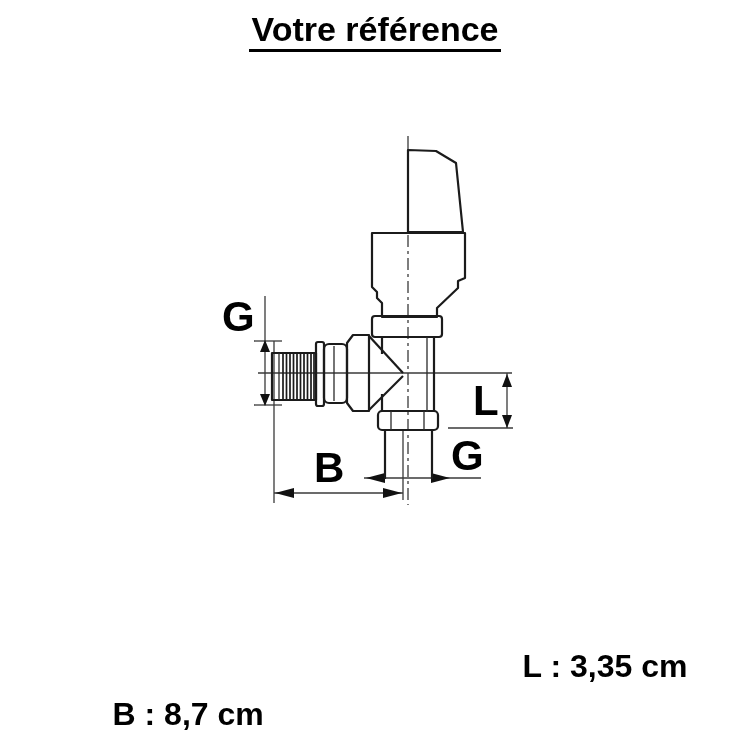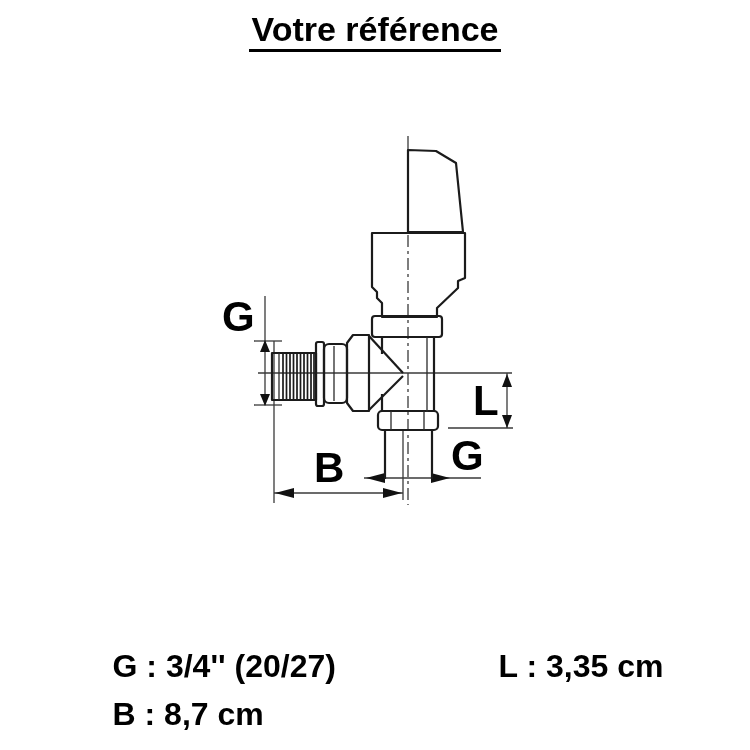--- a/index.html
+++ b/index.html
@@ -47,21 +47,21 @@
   .dim-label.b-dim    { left: 314px; top: 447px; }
   .spec {
     position: absolute;
     font-size: 32px;
     font-weight: bold;
     line-height: 1.15;
     white-space: pre;
   }
   .spec.spec-g { left: 77px; top: 611px; }
   .spec.spec-b { left: 77px; top: 659px; }
-  .spec.spec-l { left: 463px; top: 611px; }
+  .spec.spec-l { left: 487px; top: 611px; }
 </style>
 </head>
 <body>
 
 <div class="page">
 
   <div class="title-wrap">
     <span class="title">Votre référence</span>
   </div>
 
@@ -148,23 +148,20 @@
     <g stroke="#1b1b1b" stroke-width="1.7" fill="none">
       <path d="M283 354 V399 M286.5 354 V399 M290 354 V399 M293.5 354 V399 M297 354 V399 M300.5 354 V399 M304 354 V399 M307.5 354 V399 M311 354 V399 M314 354 V399"></path>
     </g>
   </svg>
 
   <div class="dim-label g-inlet">G</div>
   <div class="dim-label l-dim">L</div>
   <div class="dim-label g-outlet">G</div>
   <div class="dim-label b-dim">B</div>
 
-  <div class="spec spec-g">
-    <span>G</span><span> : </span><span>3/4'' (20/27)</span>
-  </div>
   <div class="spec spec-b">
     <span>B</span><span> : </span><span>8,7 cm</span>
   </div>
   <div class="spec spec-l">
     <span>L</span><span> : </span><span>3,35 cm</span>
   </div>
 
 </div>
 
 </body></html>

